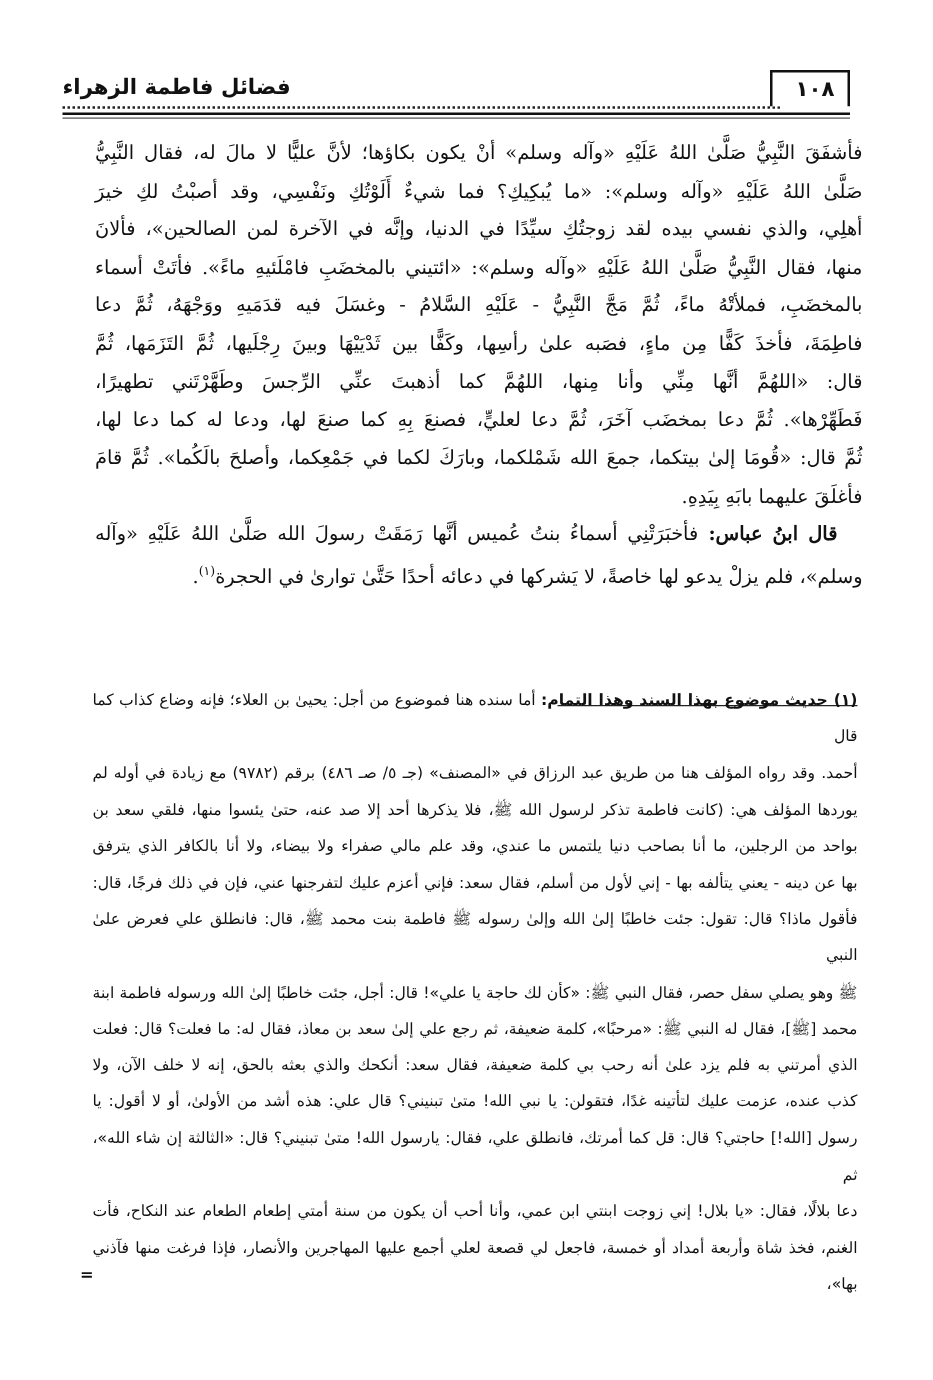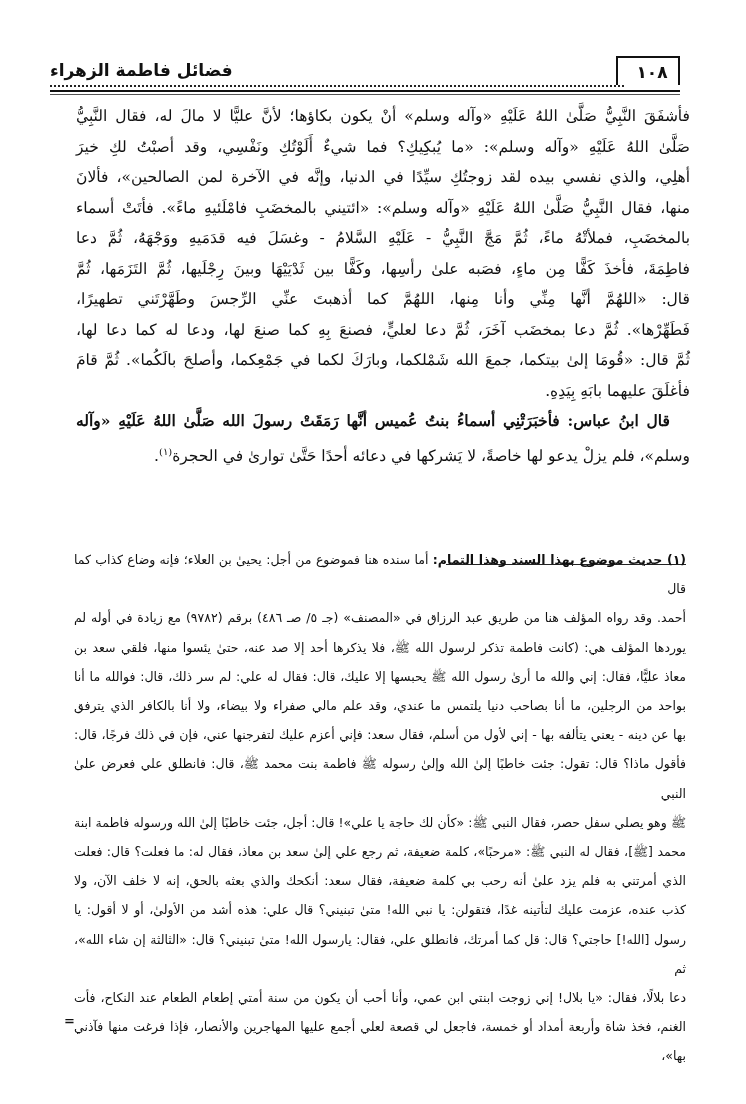--- a/index.html
+++ b/index.html
@@ -27,29 +27,29 @@
     }
     .header-dots {
       position: absolute; left: 0; right: 56px; top: 29px;
       border-top: 2px dotted #222;
     }
     .header-rule1 { position: absolute; left: 0; right: 0; top: 34px; border-top: 2px solid #111; }
     .header-rule2 { position: absolute; left: 0; right: 0; top: 38px; border-top: 1px solid #555; }
 
     
     .main {
-      position: absolute; left: 76px; width: 614px; top: 101px;
+      position: absolute; left: 76px; width: 614px; top: 107px;
       direction: rtl; text-align: justify;
       font-family: "DejaVu Serif", serif; font-size: 15.5px;
       line-height: 30.5px;
     }
     .main p { margin: 0; text-align-last: justify; }
     .main p.last-line { text-align-last: right; }
     .main p.indent { text-indent: 20px; font-weight: bold; }
-    .main p.indent .normal { font-weight: bold; }
+    .main p.indent .normal { font-weight: normal; }
 
     
     .fn-sep { position: absolute; left: 446px; width: 240px; top: 564px; border-top: 1.5px solid #222; }
 
     
     .footnotes {
       position: absolute; left: 74px; width: 612px; top: 545px;
       direction: rtl; text-align: justify;
       font-family: "DejaVu Sans", sans-serif; font-size: 12.5px;
       line-height: 29.2px;
@@ -88,21 +88,20 @@
     <p class="indent"><span>قال ابنُ عباس:</span> <span class="normal">فأخبَرَتْنِي أسماءُ بنتُ عُميس أنَّها رَمَقَتْ رسولَ الله صَلَّىٰ اللهُ عَلَيْهِ «وآله</span></p>
     <p class="last-line"><span>وسلم»، فلم يزلْ يدعو لها خاصةً، لا يَشركها في دعائه أحدًا حَتَّىٰ توارىٰ في الحجرة</span><sup style="font-size:10px;">(١)</sup><span>.</span></p>
   </div>
 
   <div class="fn-sep"></div>
 
   <div class="footnotes">
     <p><span class="fn-head">(١) حديث موضوع بهذا السند وهذا التمام:</span> <span>أما سنده هنا فموضوع من أجل: يحيىٰ بن العلاء؛ فإنه وضاع كذاب كما قال</span></p>
     <p>أحمد. وقد رواه المؤلف هنا من طريق عبد الرزاق في «المصنف» (جـ ٥/ صـ ٤٨٦) برقم (٩٧٨٢) مع زيادة في أوله لم</p>
     <p>يوردها المؤلف هي: (كانت فاطمة تذكر لرسول الله ﷺ، فلا يذكرها أحد إلا صد عنه، حتىٰ يئسوا منها، فلقي سعد بن</p>
-    <p>معاذ عليًّا، فقال: إني والله ما أرىٰ رسول الله ﷺ يحبسها إلا عليك، قال: فقال له علي: لم سر ذلك، قال: فوالله ما أنا</p>
     <p>بواحد من الرجلين، ما أنا بصاحب دنيا يلتمس ما عندي، وقد علم مالي صفراء ولا بيضاء، ولا أنا بالكافر الذي يترفق</p>
     <p>بها عن دينه - يعني يتألفه بها - إني لأول من أسلم، فقال سعد: فإني أعزم عليك لتفرجنها عني، فإن في ذلك فرجًا، قال:</p>
     <p>فأقول ماذا؟ قال: تقول: جئت خاطبًا إلىٰ الله وإلىٰ رسوله ﷺ فاطمة بنت محمد ﷺ، قال: فانطلق علي فعرض علىٰ النبي</p>
     <p>ﷺ وهو يصلي سفل حصر، فقال النبي ﷺ: «كأن لك حاجة يا علي»! قال: أجل، جئت خاطبًا إلىٰ الله ورسوله فاطمة ابنة</p>
     <p>محمد [ﷺ]، فقال له النبي ﷺ: «مرحبًا»، كلمة ضعيفة، ثم رجع علي إلىٰ سعد بن معاذ، فقال له: ما فعلت؟ قال: فعلت</p>
     <p>الذي أمرتني به فلم يزد علىٰ أنه رحب بي كلمة ضعيفة، فقال سعد: أنكحك والذي بعثه بالحق، إنه لا خلف الآن، ولا</p>
     <p>كذب عنده، عزمت عليك لتأتينه غدًا، فتقولن: يا نبي الله! متىٰ تبنيني؟ قال علي: هذه أشد من الأولىٰ، أو لا أقول: يا</p>
     <p>رسول [الله!] حاجتي؟ قال: قل كما أمرتك، فانطلق علي، فقال: يارسول الله! متىٰ تبنيني؟ قال: «الثالثة إن شاء الله»، ثم</p>
     <p>دعا بلالًا، فقال: «يا بلال! إني زوجت ابنتي ابن عمي، وأنا أحب أن يكون من سنة أمتي إطعام الطعام عند النكاح، فأت</p>
     <p>الغنم، فخذ شاة وأربعة أمداد أو خمسة، فاجعل لي قصعة لعلي أجمع عليها المهاجرين والأنصار، فإذا فرغت منها فآذني بها»،</p>

